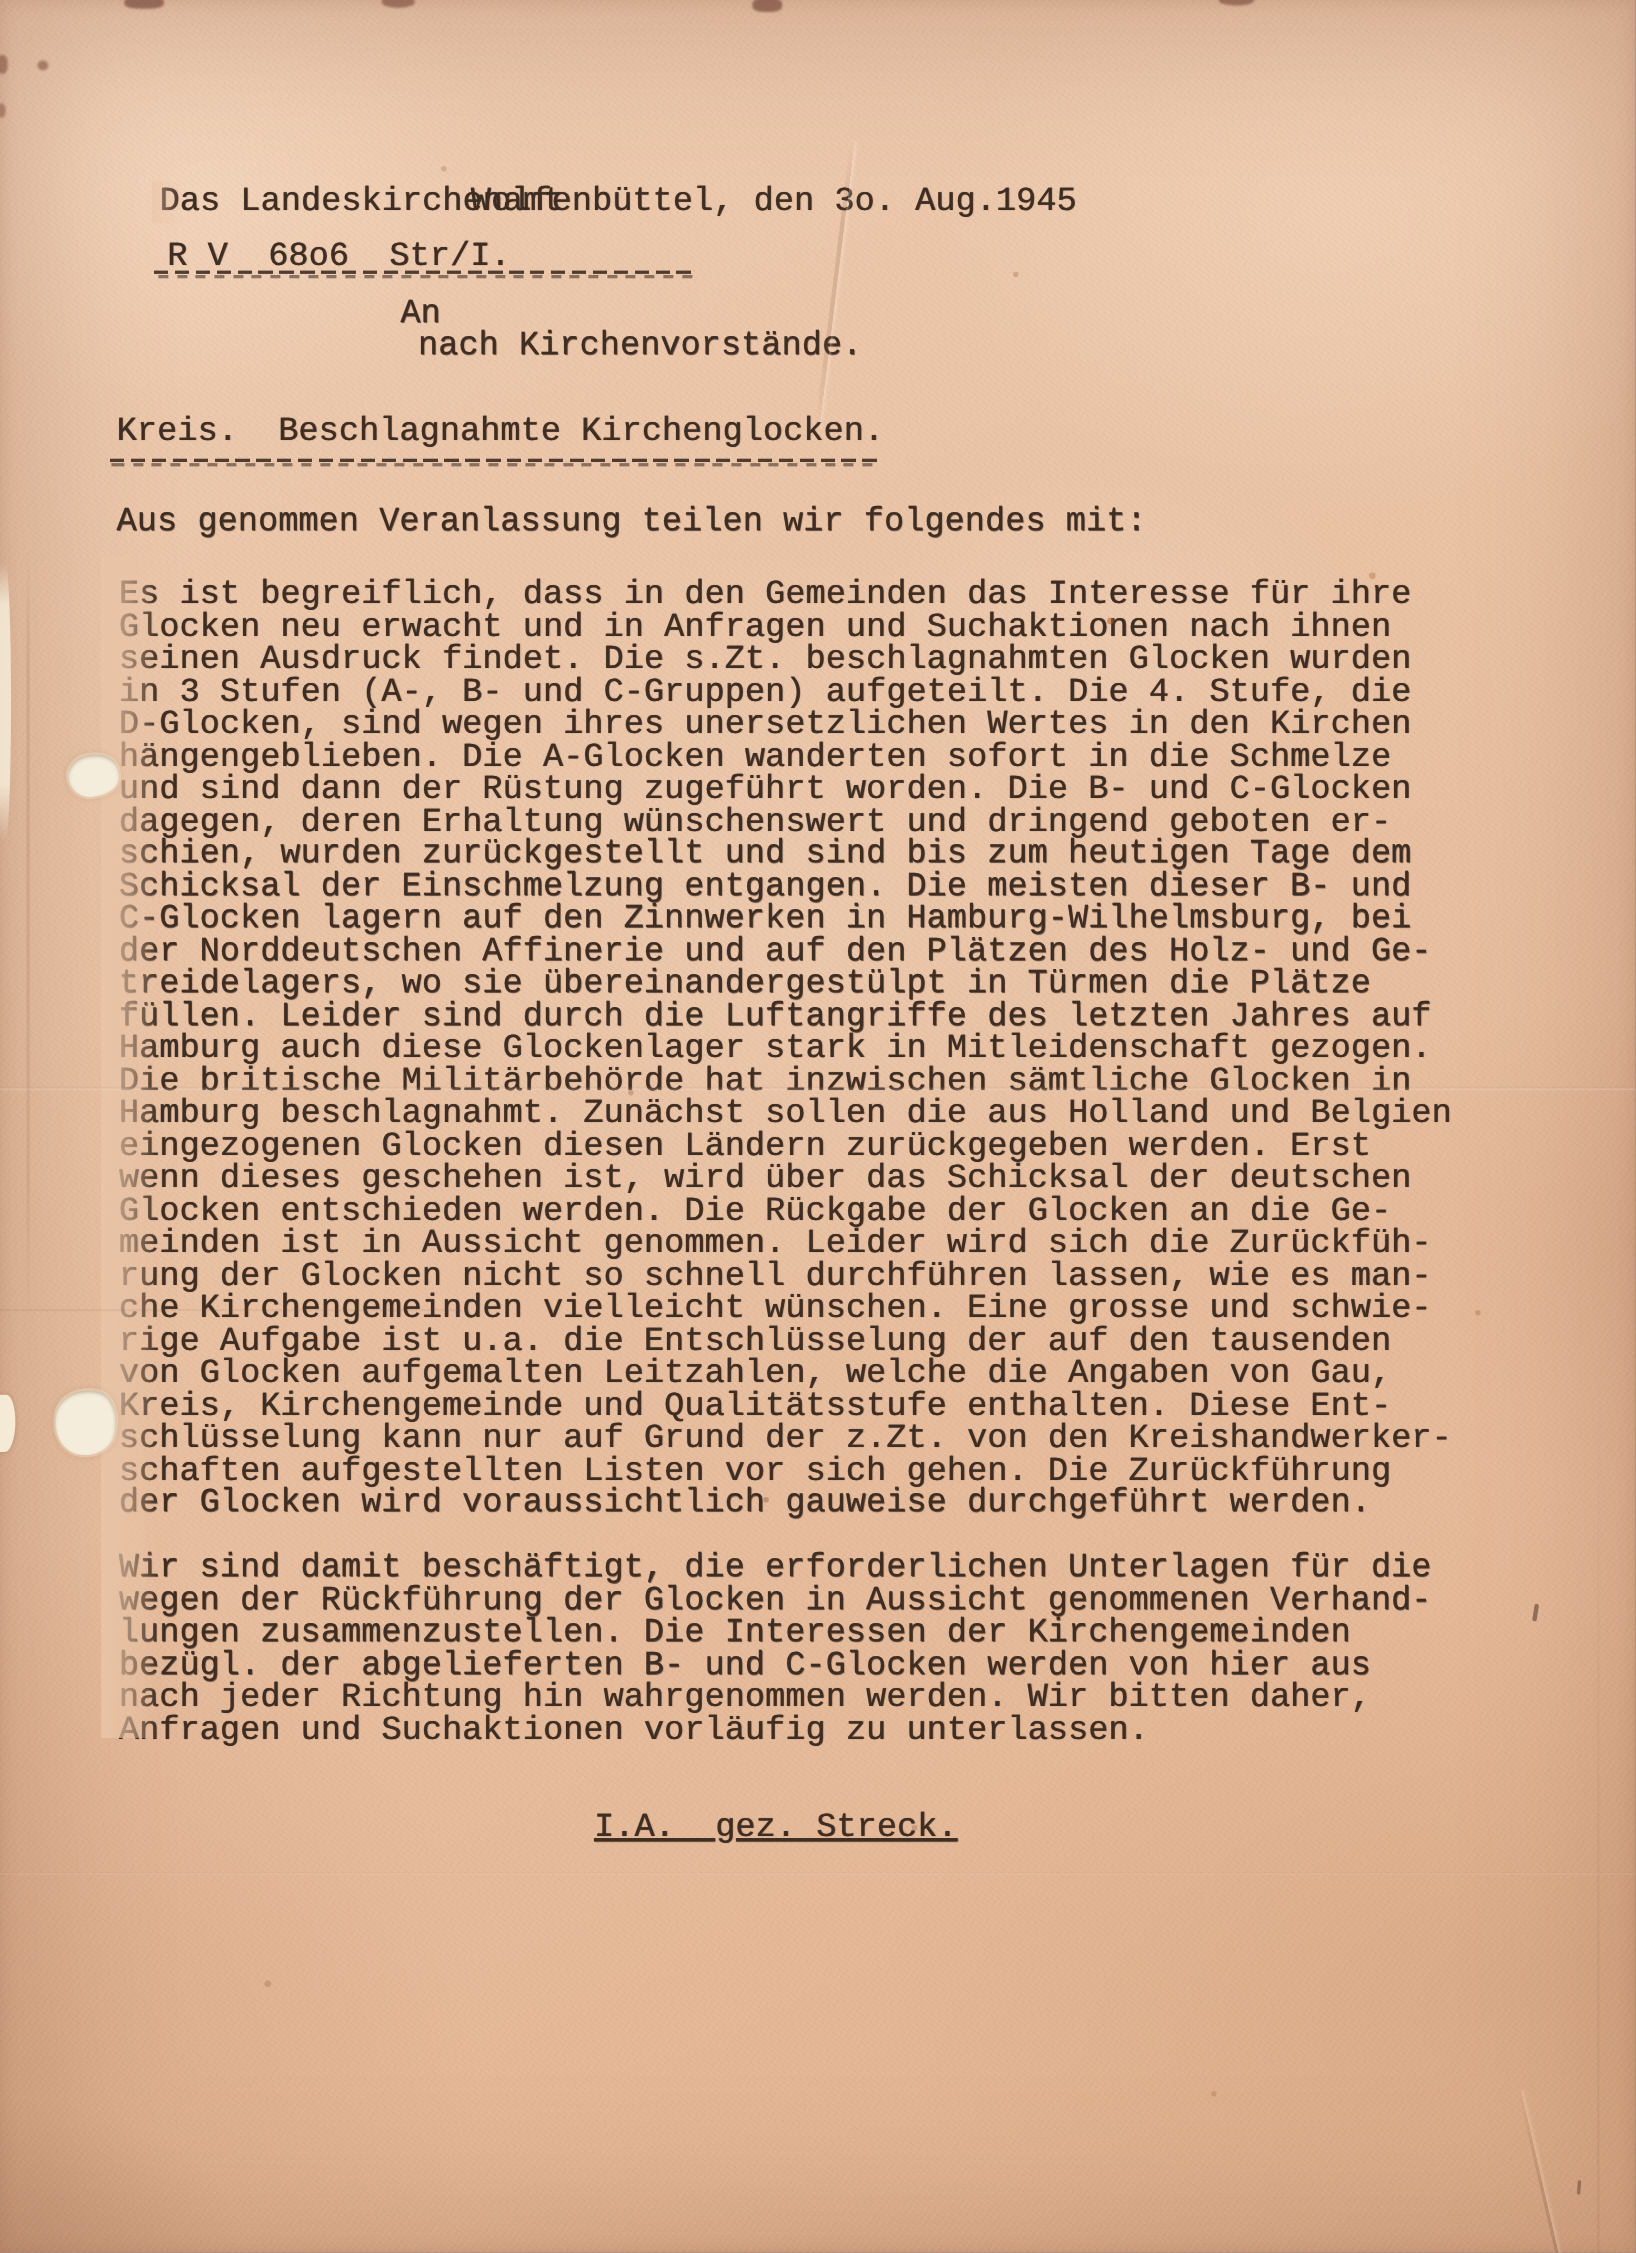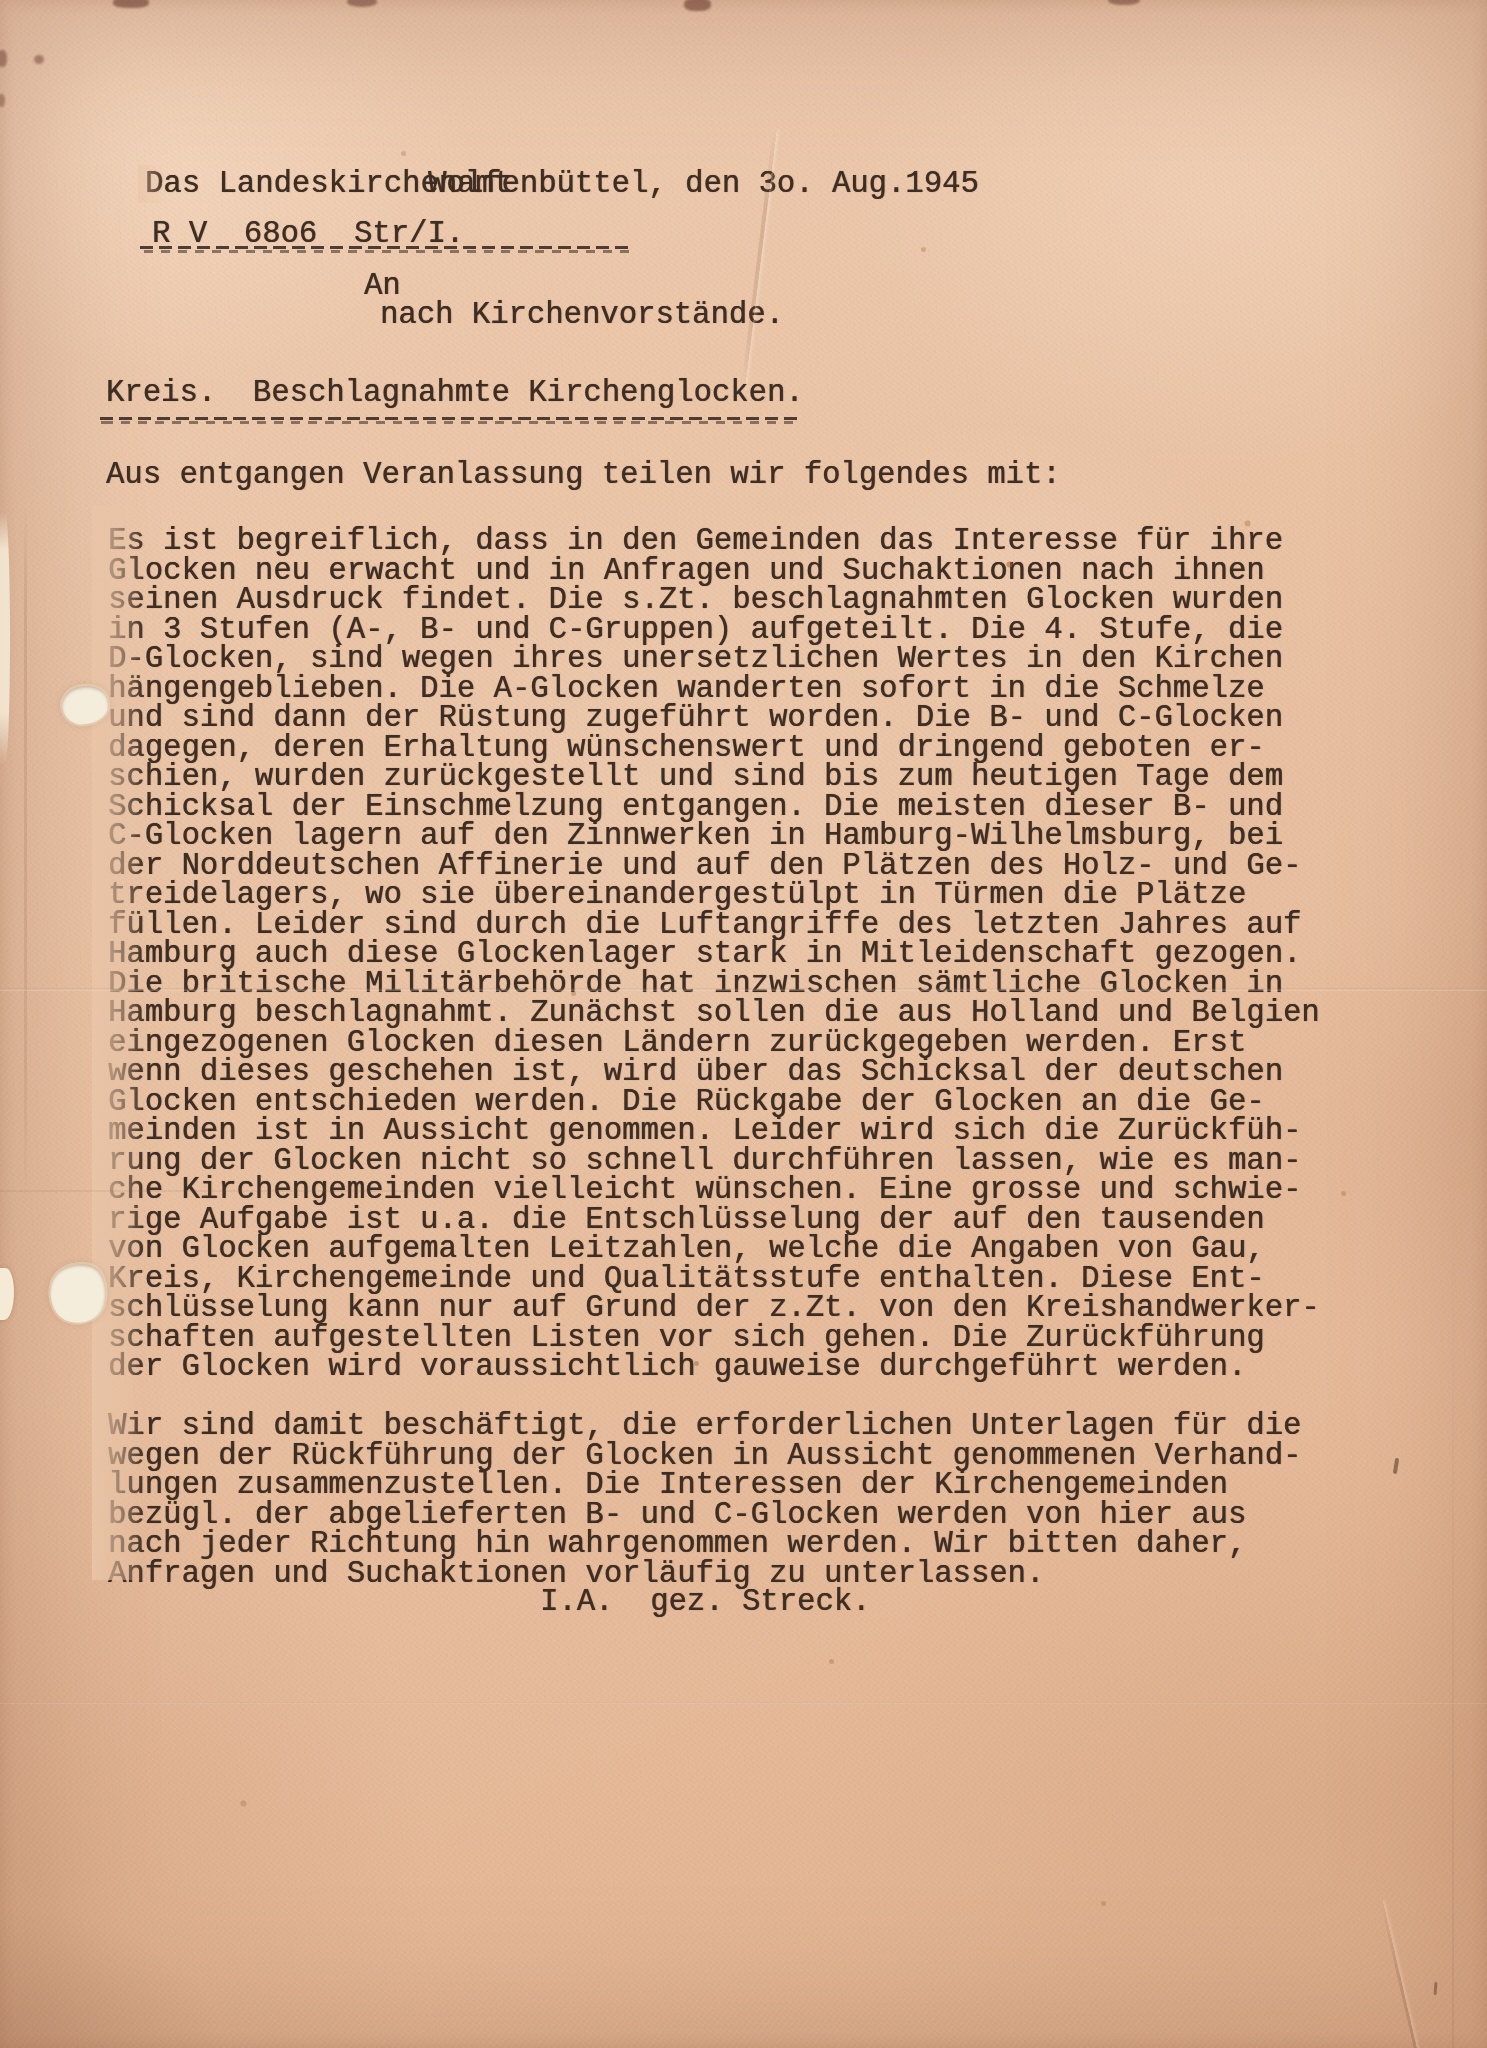--- a/index.html
+++ b/index.html
@@ -107,26 +107,26 @@
 
   <div class="tw" style="left:152px;top:219px;">R V  68o6  Str/I.</div>
   <div class="dashes" style="left:140px;top:246px;width:490px;height:7px;"></div>
 
   <div class="tw" style="left:364px;top:271px;">An</div>
   <div class="tw" style="left:380px;top:300px;">nach Kirchenvorstände.</div>
 
   <div class="tw" style="left:106px;top:378px;">Kreis.  Beschlagnahmte Kirchenglocken.</div>
   <div class="dashes" style="left:100px;top:417px;width:700px;height:8px;"></div>
 
-  <div class="tw" style="left:106px;top:460px;">Aus entgangen Veranlassung teilen wir folgendes mit:</div>
+  <div class="tw" style="left:106px;top:460px;">Aus genommen Veranlassung teilen wir folgendes mit:</div>
 
   <div class="tlines" style="left:108px;top:527px;"><div>Es ist begreiflich, dass in den Gemeinden das Interesse für ihre</div><div>Glocken neu erwacht und in Anfragen und Suchaktionen nach ihnen</div><div>seinen Ausdruck findet. Die s.Zt. beschlagnahmten Glocken wurden</div><div>in 3 Stufen (A-, B- und C-Gruppen) aufgeteilt. Die 4. Stufe, die</div><div>D-Glocken, sind wegen ihres unersetzlichen Wertes in den Kirchen</div><div>hängengeblieben. Die A-Glocken wanderten sofort in die Schmelze</div><div>und sind dann der Rüstung zugeführt worden. Die B- und C-Glocken</div><div>dagegen, deren Erhaltung wünschenswert und dringend geboten er-</div><div>schien, wurden zurückgestellt und sind bis zum heutigen Tage dem</div><div>Schicksal der Einschmelzung entgangen. Die meisten dieser B- und</div><div>C-Glocken lagern auf den Zinnwerken in Hamburg-Wilhelmsburg, bei</div><div>der Norddeutschen Affinerie und auf den Plätzen des Holz- und Ge-</div><div>treidelagers, wo sie übereinandergestülpt in Türmen die Plätze</div><div>füllen. Leider sind durch die Luftangriffe des letzten Jahres auf</div><div>Hamburg auch diese Glockenlager stark in Mitleidenschaft gezogen.</div><div>Die britische Militärbehörde hat inzwischen sämtliche Glocken in</div><div>Hamburg beschlagnahmt. Zunächst sollen die aus Holland und Belgien</div><div>eingezogenen Glocken diesen Ländern zurückgegeben werden. Erst</div><div>wenn dieses geschehen ist, wird über das Schicksal der deutschen</div><div>Glocken entschieden werden. Die Rückgabe der Glocken an die Ge-</div><div>meinden ist in Aussicht genommen. Leider wird sich die Zurückfüh-</div><div>rung der Glocken nicht so schnell durchführen lassen, wie es man-</div><div>che Kirchengemeinden vielleicht wünschen. Eine grosse und schwie-</div><div>rige Aufgabe ist u.a. die Entschlüsselung der auf den tausenden</div><div>von Glocken aufgemalten Leitzahlen, welche die Angaben von Gau,</div><div>Kreis, Kirchengemeinde und Qualitätsstufe enthalten. Diese Ent-</div><div>schlüsselung kann nur auf Grund der z.Zt. von den Kreishandwerker-</div><div>schaften aufgestellten Listen vor sich gehen. Die Zurückführung</div><div>der Glocken wird voraussichtlich gauweise durchgeführt werden.</div></div>
   <div class="tlines" style="left:108px;top:1412px;"><div>Wir sind damit beschäftigt, die erforderlichen Unterlagen für die</div><div>wegen der Rückführung der Glocken in Aussicht genommenen Verhand-</div><div>lungen zusammenzustellen. Die Interessen der Kirchengemeinden</div><div>bezügl. der abgelieferten B- und C-Glocken werden von hier aus</div><div>nach jeder Richtung hin wahrgenommen werden. Wir bitten daher,</div><div>Anfragen und Suchaktionen vorläufig zu unterlassen.</div></div>
 
-  <div class="tw" style="left:540px;top:1587px;">I.A.  gez. Streck.</div>
+  <div class="tw" style="left:540px;top:1647px;text-decoration:underline;">I.A.  gez. Streck.</div>
 
   <div class="fade-left"></div>
   <div class="fade-sender"></div>
 
   <div class="crease crease-top"></div>
   <div class="crease crease-v-left"></div>
   <div class="crease crease-h1"></div>
   <div class="crease crease-h2"></div>
   <div class="crease crease-h3"></div>
   <div class="crease crease-br"></div>

